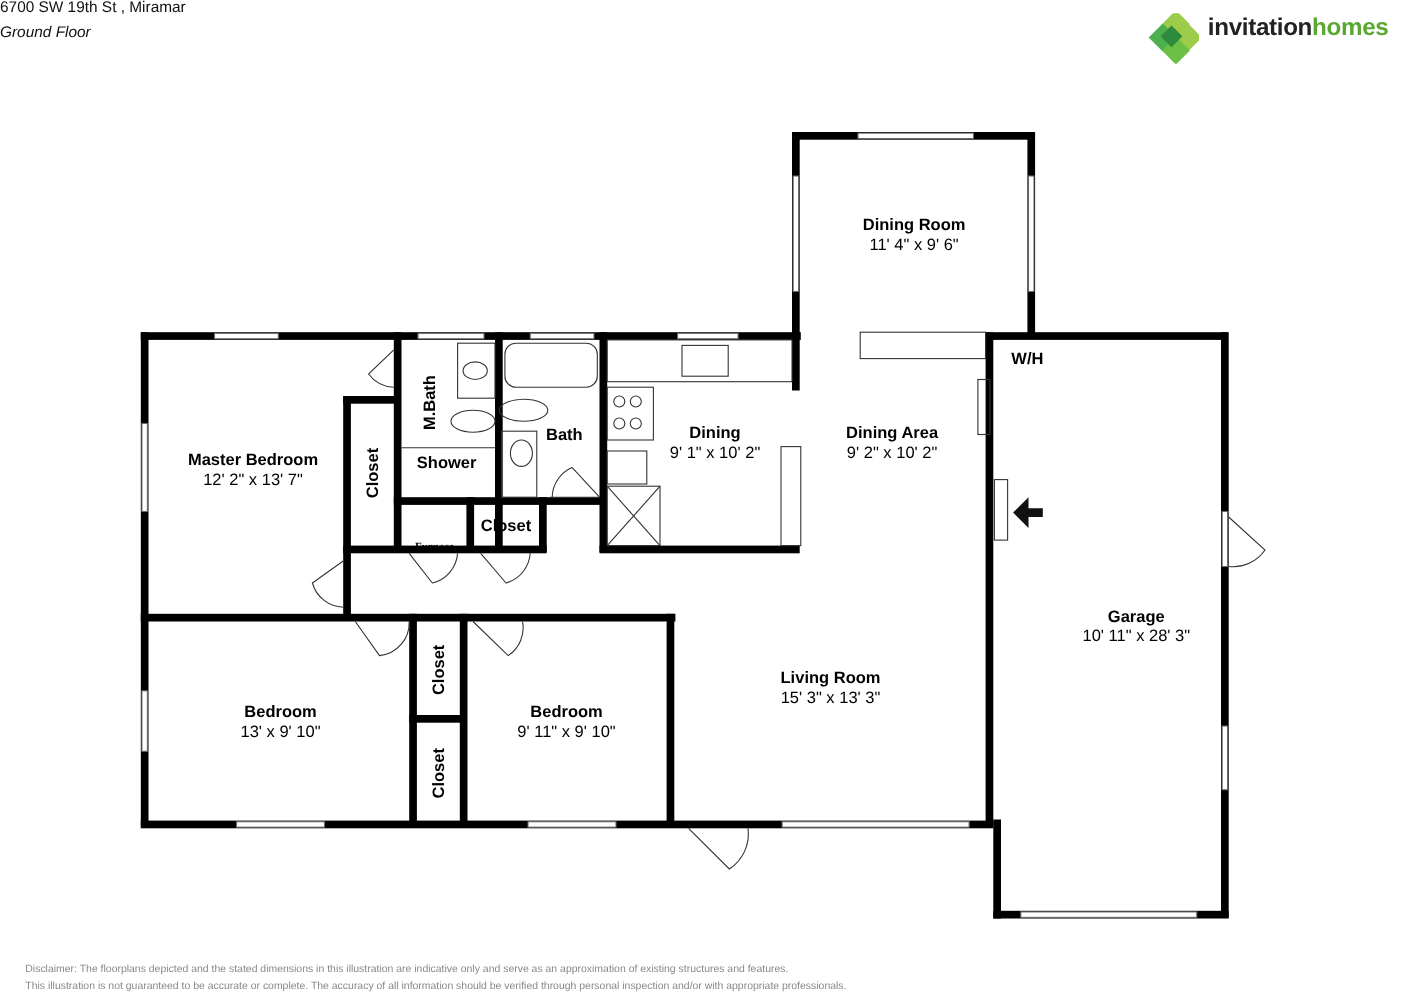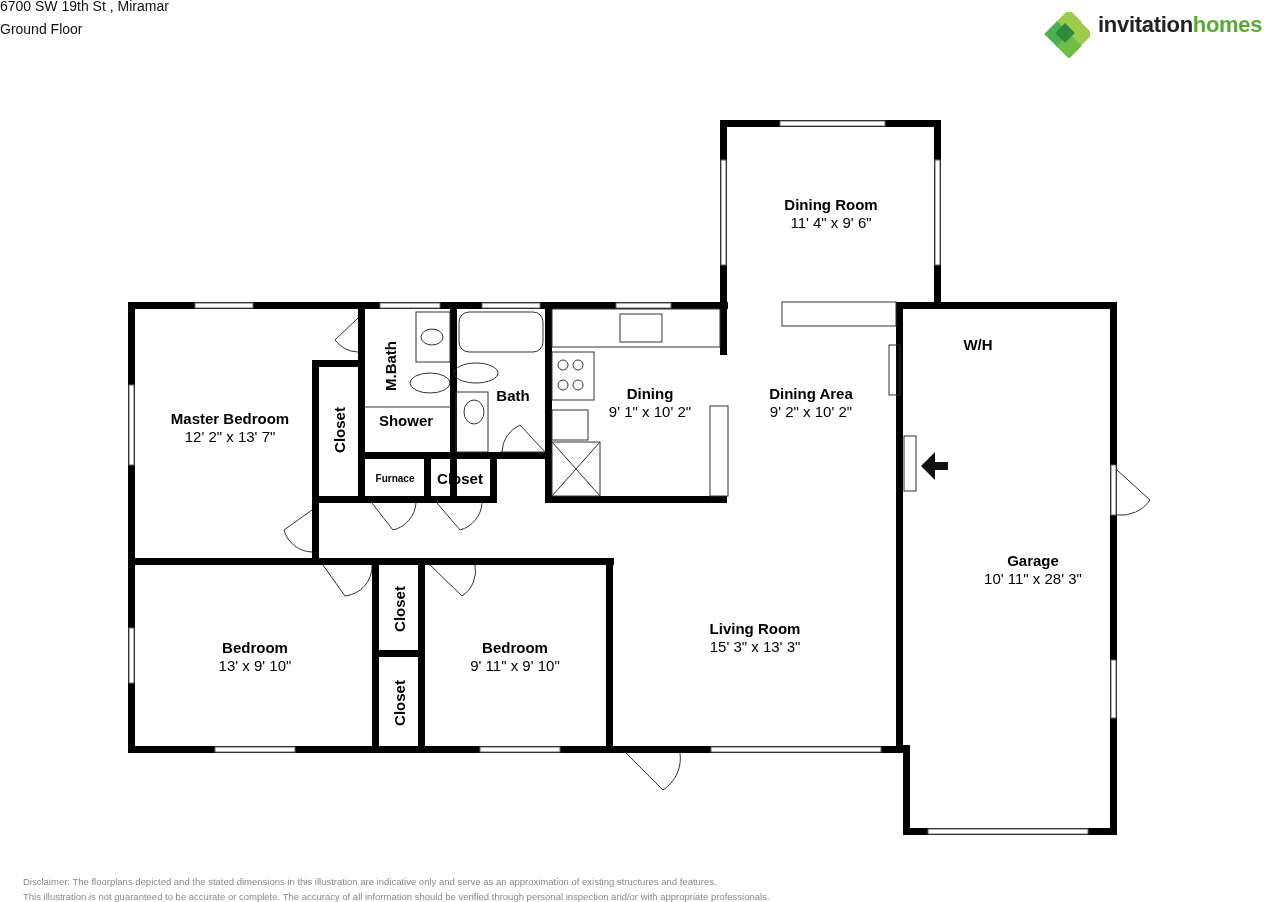--- a/index.html
+++ b/index.html
@@ -14,21 +14,21 @@
   .lbl { position:absolute; text-align:center; transform:translate(-50%,-50%); white-space:nowrap; line-height:1.2; }
   .lbl .n { font-weight:bold; font-size:15px; }
   .lbl .d { font-size:15px; }
   .small { font-weight:bold; font-size:15px; }
   .vert { transform:translate(-50%,-50%) rotate(-90deg); }
 </style>
 </head>
 <body>
 
 <div class="hdr" style="top:-2px;">6700 SW 19th St , Miramar</div>
-<div class="hdr" style="top:21px;">Ground Floor</div>
+<div class="hdr" style="top:21px;font-style:italic;">Ground Floor</div>
 
 <div class="logo">
   <svg width="46" height="46" viewBox="0 0 46 46">
     <rect x="16" y="1" width="18" height="18" fill="#9ccc4a" transform="rotate(45 25 10)"></rect>
     <rect x="27" y="13" width="18" height="18" fill="#9ccc4a" transform="rotate(45 36 22)"></rect>
     <rect x="4" y="13" width="18" height="18" fill="#4caf50" transform="rotate(45 13 22)"></rect>
     <rect x="16" y="25" width="18" height="18" fill="#6bbf45" transform="rotate(45 25 34)"></rect>
     <rect x="14" y="14" width="14" height="14" fill="#2e8b3e" transform="rotate(45 21 21)"></rect>
   </svg>
   <div class="logo-text"><span class="a">invitation</span><span class="b">homes</span></div>
@@ -145,36 +145,36 @@
 <div class="lbl small" style="left:406px; top:421px;">Shower</div>
 <div class="lbl small" style="left:513px; top:396px;text-align:center;">Bath</div>
 <div class="lbl" style="left:650px; top:403px;">
   <div class="n">Dining</div>
   <div class="d">9' 1" x 10' 2"</div>
 </div>
 <div class="lbl" style="left:811px; top:403px;">
   <div class="n">Dining Area</div>
   <div class="d">9' 2" x 10' 2"</div>
 </div>
-<div class="lbl small" style="left:934px; top:345px;margin-left:44px;">W/H</div>
-<div class="lbl" style="left:395px; top:479px; font-weight:bold; font-size:10px;">Furnace</div>
+<div class="lbl small" style="left:934px; top:327px;">W/H</div>
+<div class="lbl" style="left:395px; top:498px; font-weight:bold; font-size:10px;font-family:Liberation Serif, serif;">Furnace</div>
 <div class="lbl small" style="left:460px; top:479px;">Closet</div>
 <div class="lbl" style="left:1009px; top:570px;margin-left:24px;">
   <div class="n">Garage</div>
   <div class="d">10' 11" x 28' 3"</div>
 </div>
 <div class="lbl" style="left:255px; top:657px;">
   <div class="n">Bedroom</div>
   <div class="d">13' x 9' 10"</div>
 </div>
 <div class="lbl vert small" style="left:400px; top:609px;">Closet</div>
 <div class="lbl vert small" style="left:400px; top:703px;">Closet</div>
 <div class="lbl" style="left:515px; top:657px;">
   <div class="n">Bedroom</div>
   <div class="d">9' 11" x 9' 10"</div>
 </div>
-<div class="lbl" style="left:755px; top:626px;margin-top:12px;">
+<div class="lbl" style="left:755px; top:626px;">
   <div class="n">Living Room</div>
   <div class="d">15' 3" x 13' 3"</div>
 </div>
 
 <div class="disc" style="top:876px;">Disclaimer: The floorplans depicted and the stated dimensions in this illustration are indicative only and serve as an approximation of existing structures and features.</div>
 <div class="disc" style="top:891px;text-align:right;">This illustration is not guaranteed to be accurate or complete. The accuracy of all information should be verified through personal inspection and/or with appropriate professionals.</div>
 
 </body></html>

